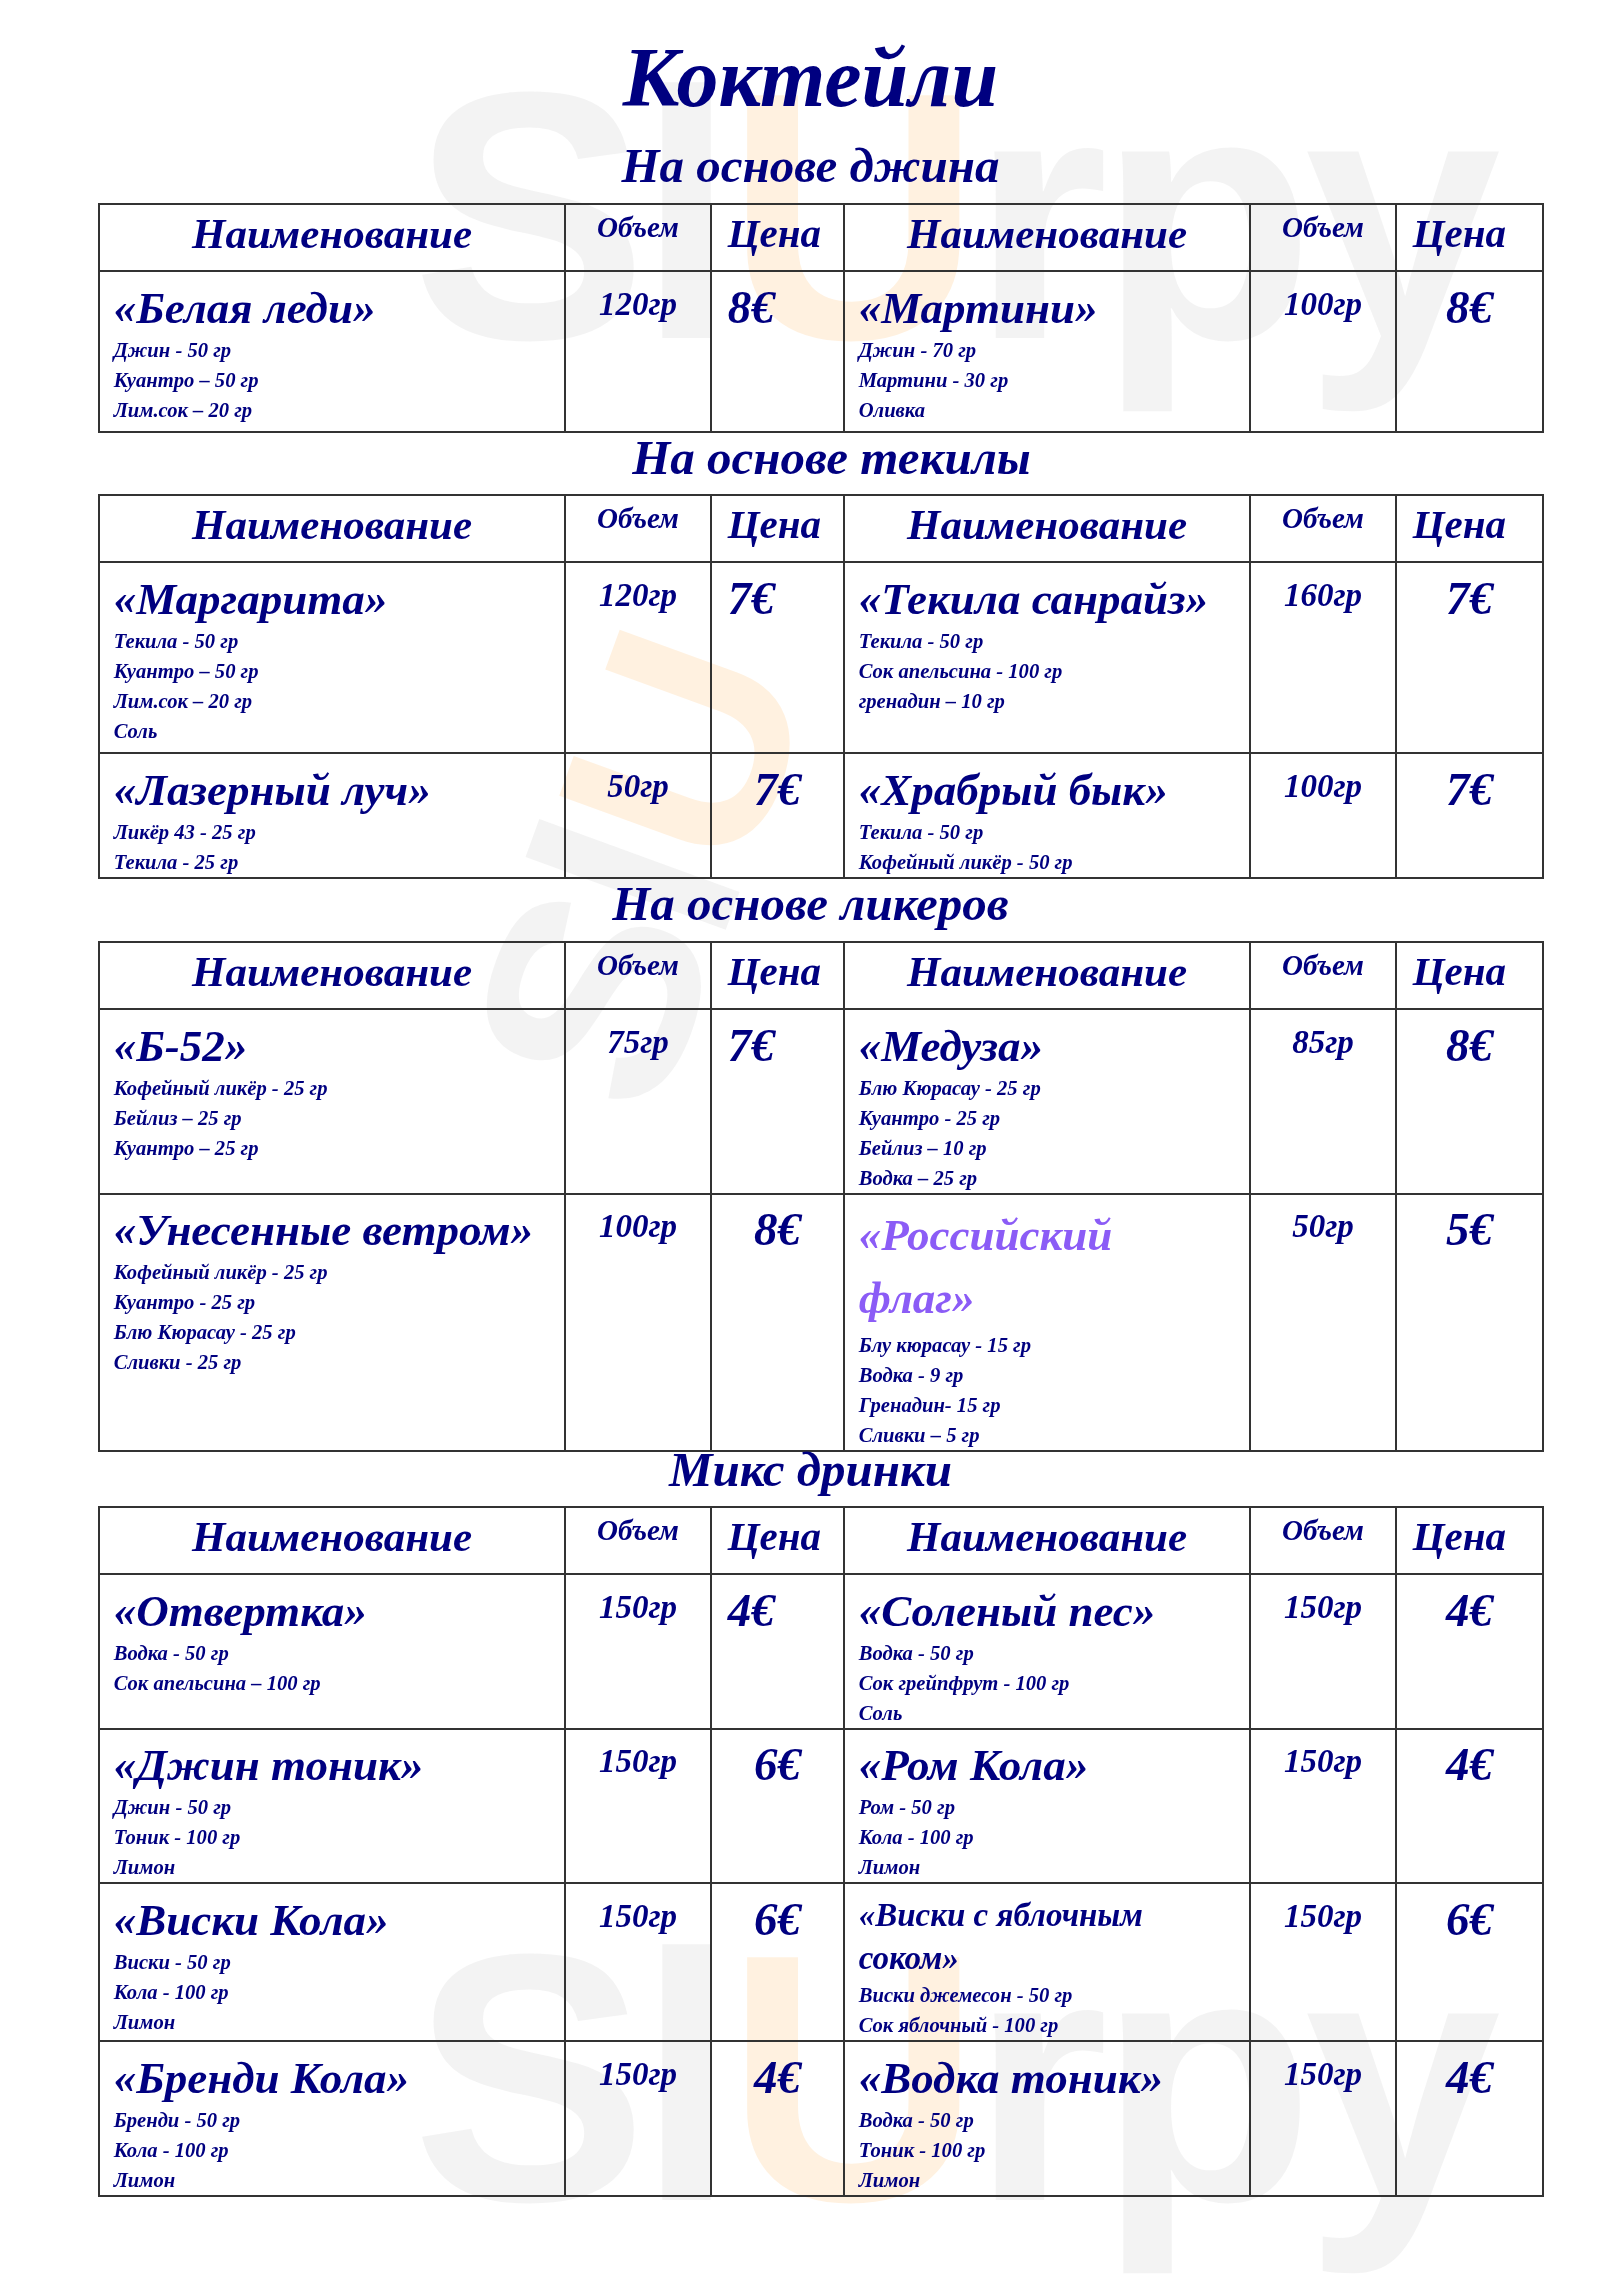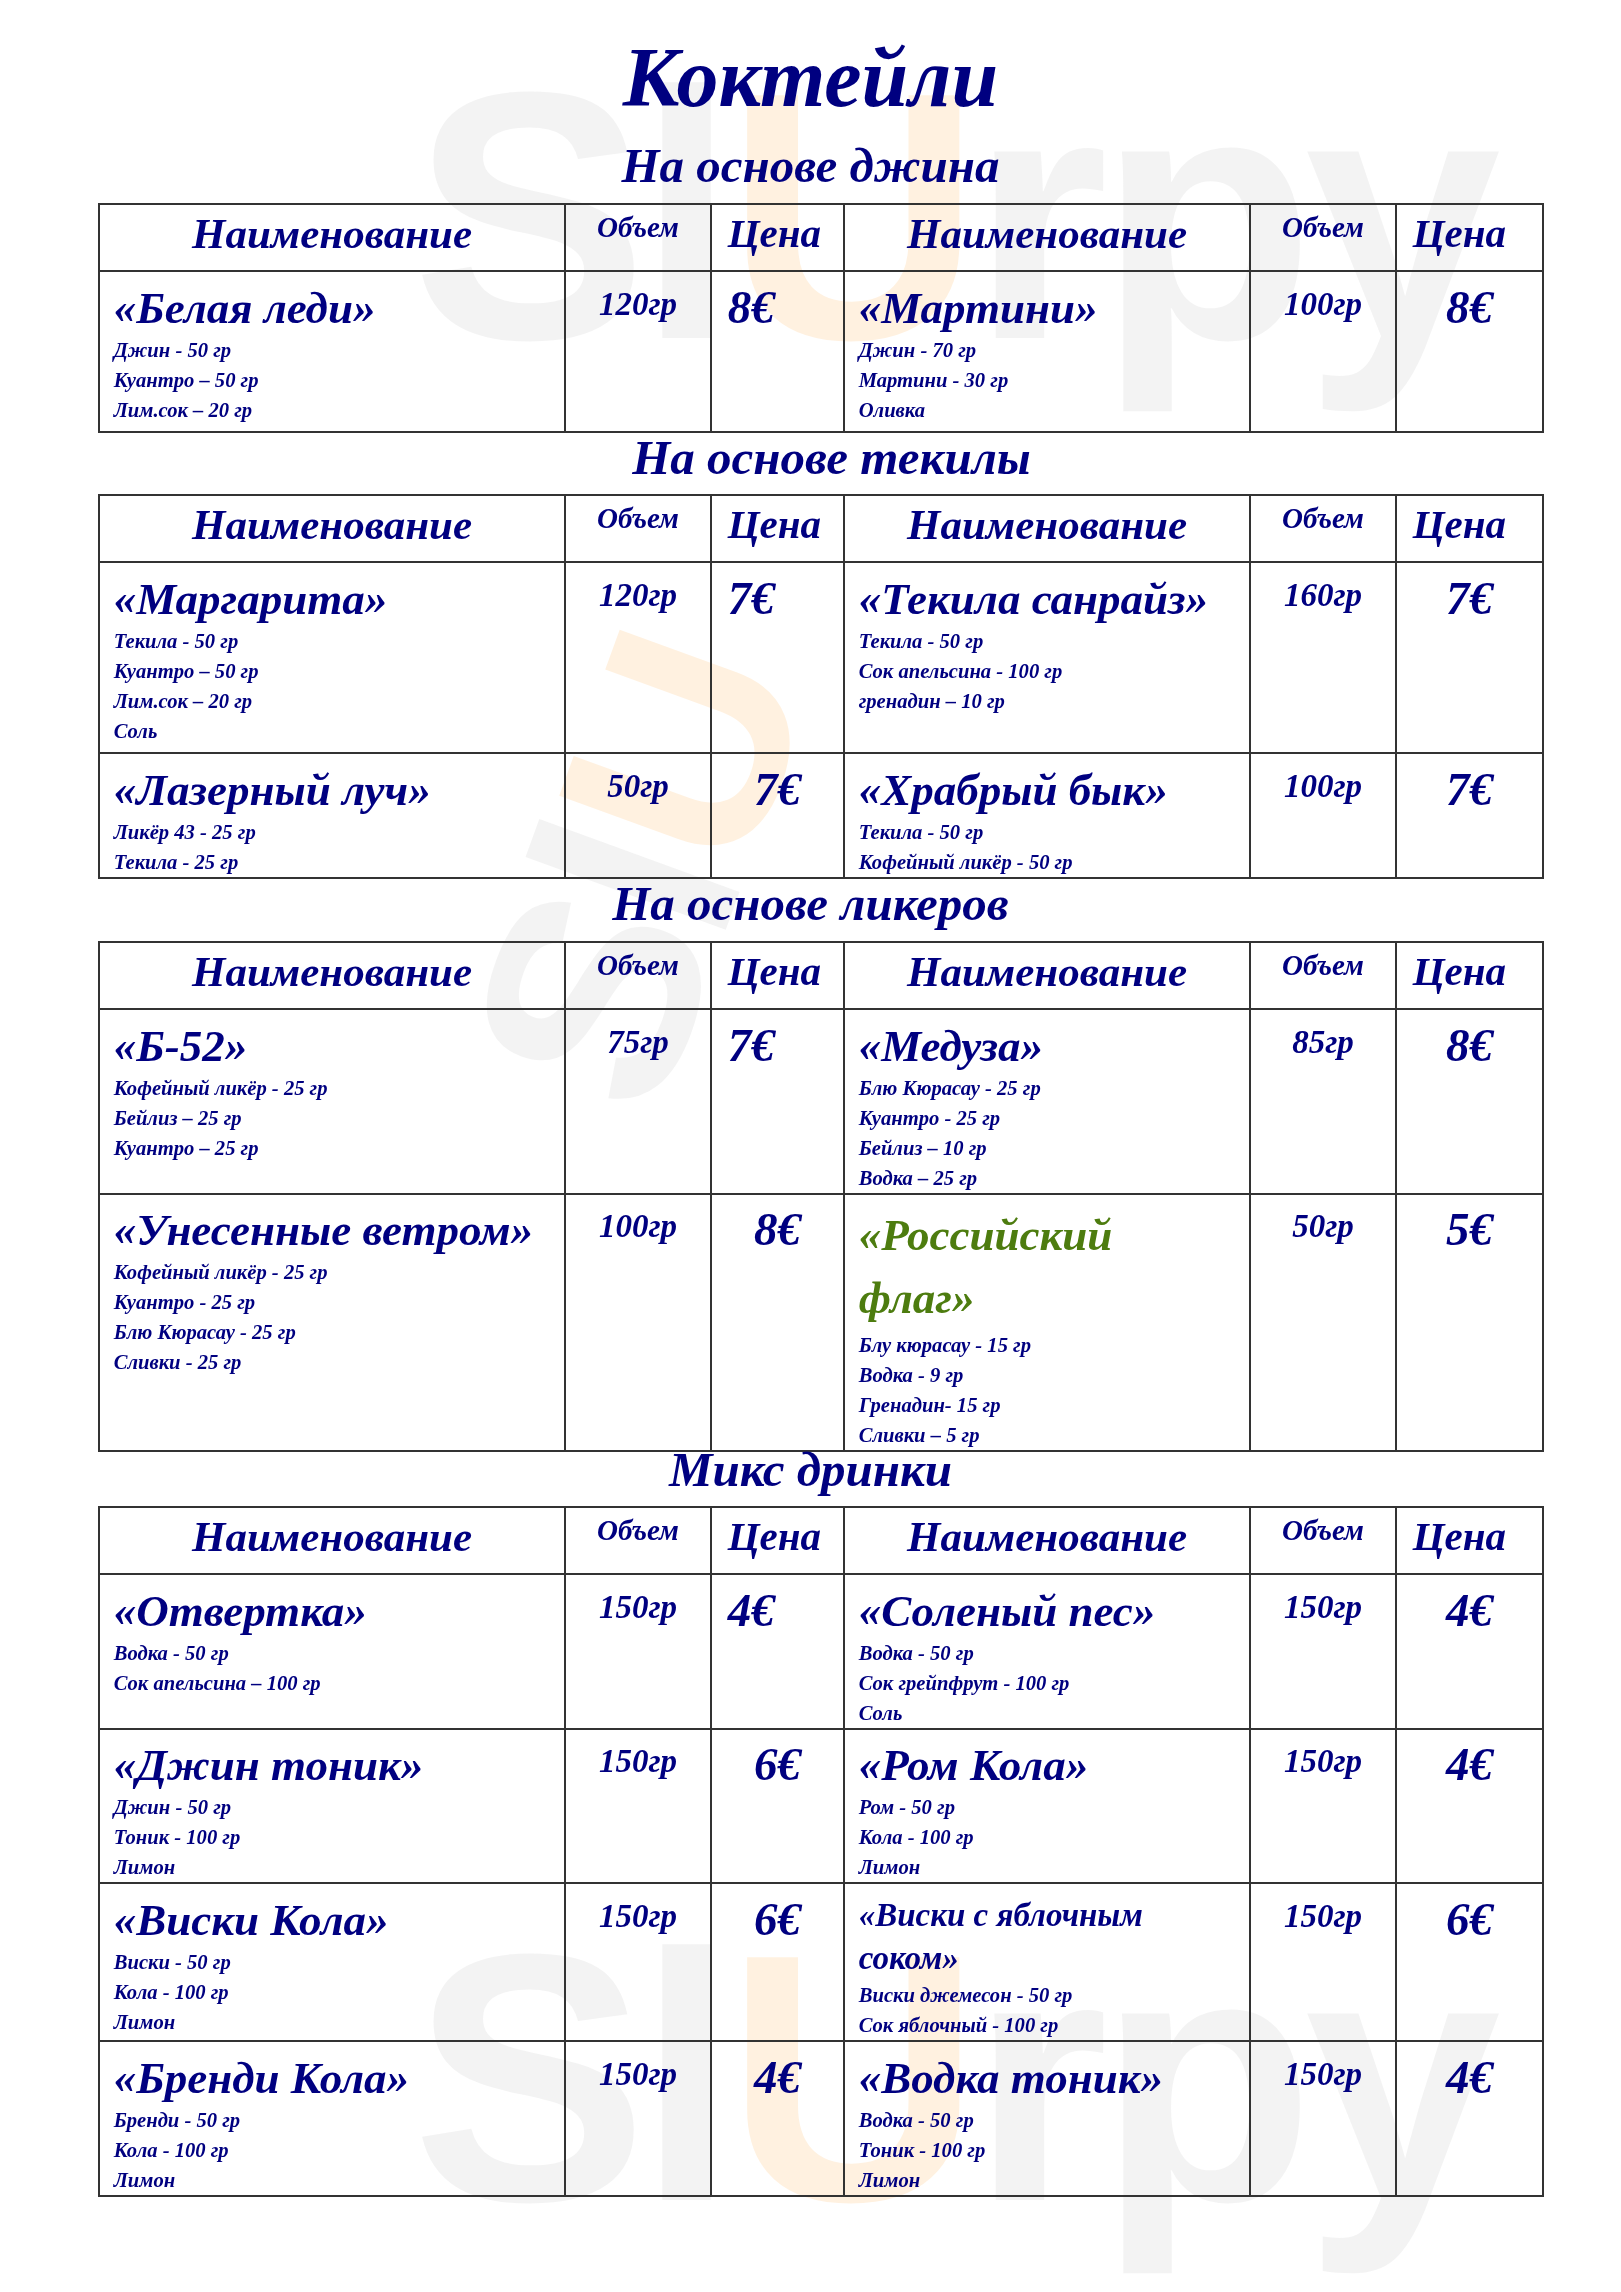--- a/index.html
+++ b/index.html
@@ -15,21 +15,21 @@
              font-size:49px; font-style:italic; font-weight:bold; }
   table.menu { position:absolute; left:98px; width:1444px; border-collapse:collapse;
                table-layout:fixed; }
   table.menu td, table.menu th { border:2px solid #333; vertical-align:top; padding:0; }
   table.menu th { font-style:italic; font-weight:bold; height:59px; }
   th.h-name { font-size:43px; text-align:center; padding-top:3.9px !important; }
   th.h-vol { font-size:29px; text-align:center; padding-top:5.9px !important; }
   th.h-price { font-size:41px; text-align:left; padding-left:15.7px !important; padding-top:3.9px !important; }
   td.name { padding:9.8px 13.7px 0 13.7px !important; }
   .dname { font-size:45px; font-style:italic; font-weight:bold; line-height:53px; display:block; }
-  .dname.red { color:#4d7c0f; }
+  .dname.red { color:#8b5cf6; }
   .ing { font-size:20.6px; font-style:italic; font-weight:bold; line-height:30px; display:block; }
   td.vol { font-size:33px; font-style:italic; font-weight:bold; text-align:center; padding-top:13.7px !important; }
   td.price { font-size:47px; font-style:italic; font-weight:bold; text-align:center; padding-top:7.8px !important; }
   td.price.left { text-align:left; padding-left:15.7px !important; }
 </style>
 </head>
 <body>
 
 <div class="wm" style="left:412px; top:39px;">Sl<span class="u">U</span>rpy</div>
 <div class="wm" style="left:421px; top:1039px; transform:rotate(-70deg); transform-origin:left top; font-size:294px;">Sl<span class="u">U</span></div>

